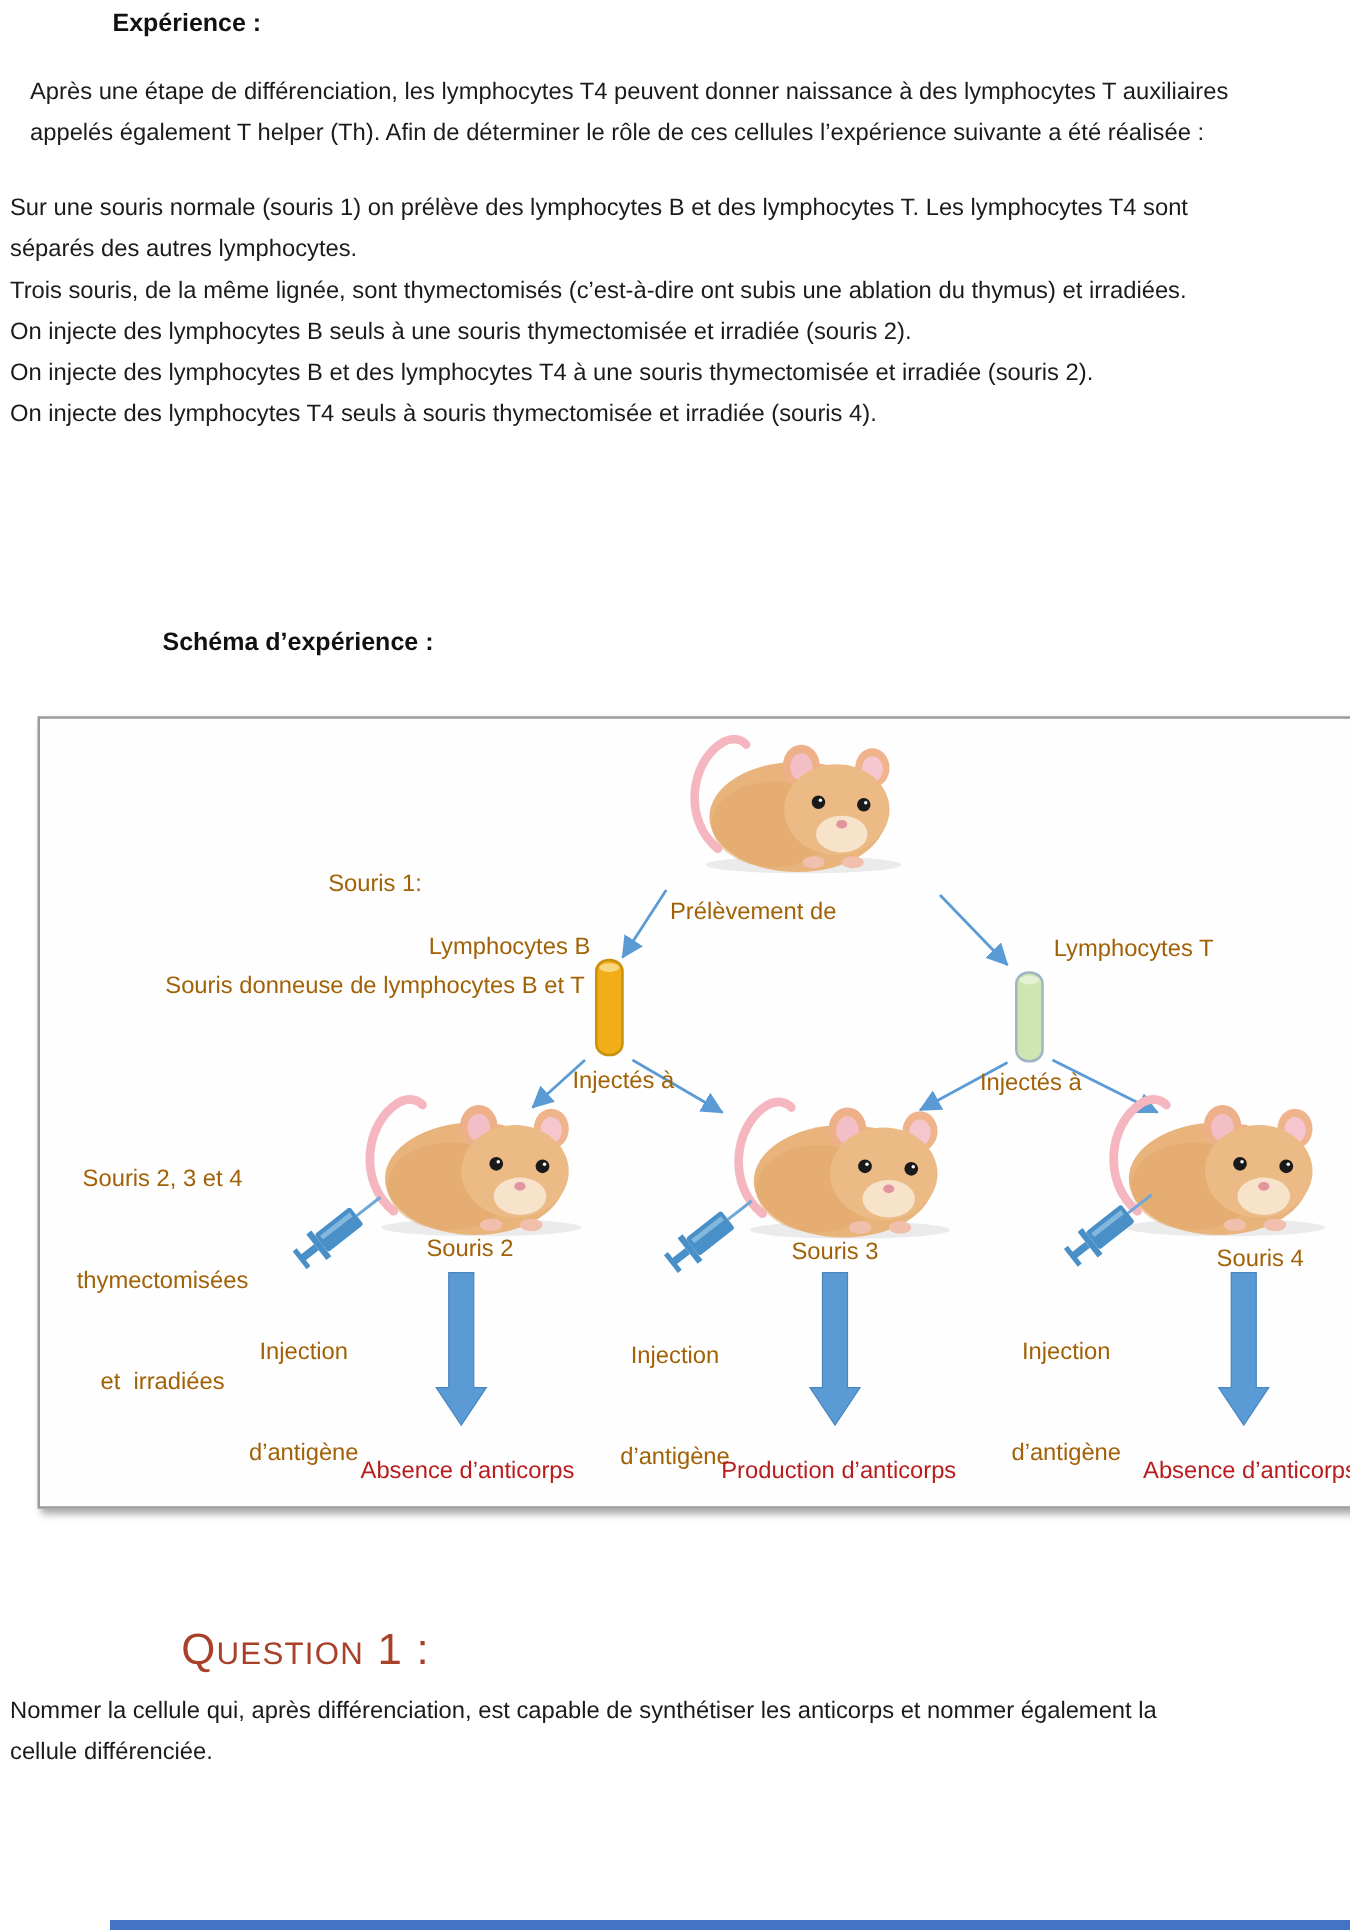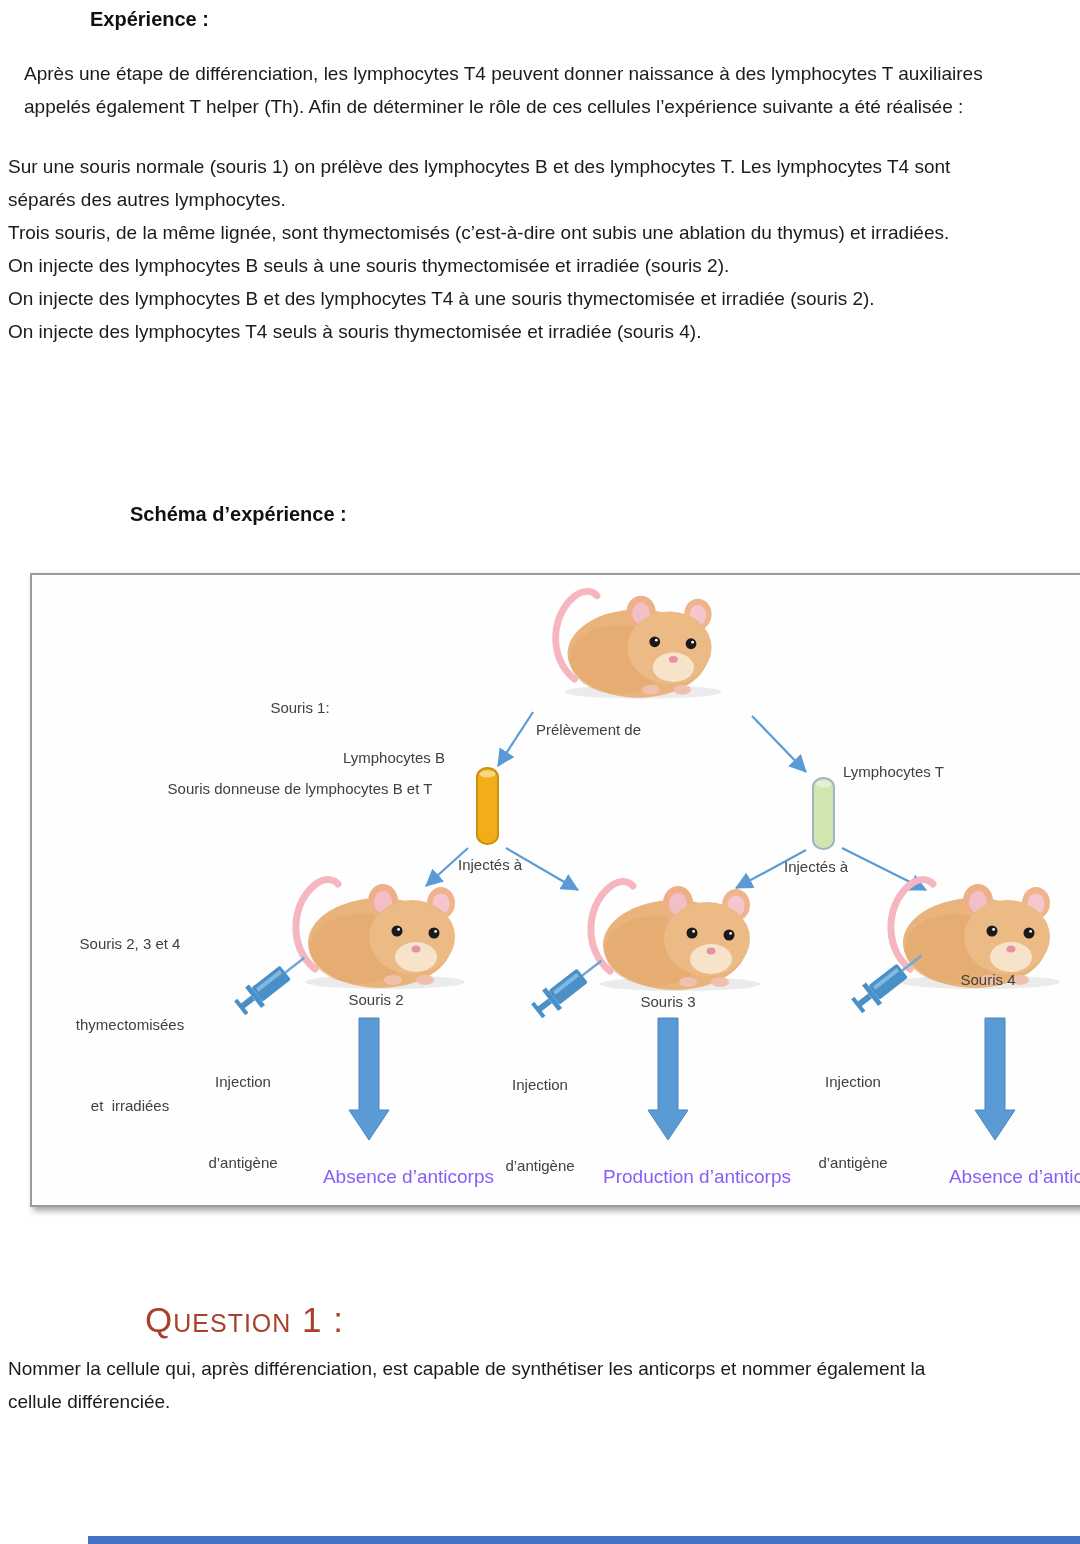--- a/index.html
+++ b/index.html
@@ -10,23 +10,23 @@
   }
   .abs{position:absolute;}
   .bodyline{white-space:nowrap;font-size:19px;line-height:33px;color:#1b1b1b;}
   .h-bold{font-weight:700;font-size:20px;color:#111;white-space:nowrap;}
   
   .diagram-box{
     position:absolute;left:30px;top:573px;width:1060px;height:630px;
     background:#fefefe;border:2px solid #9b9b9b;
     box-shadow:3px 4px 6px rgba(0,0,0,.35);
   }
-  .dlabel{position:absolute;font-size:15px;line-height:27px;color:#404040;white-space:pre-wrap;}
+  .dlabel{position:absolute;font-size:19px;line-height:27px;color:#a16207;white-space:pre-wrap;}
   .center{text-align:center;}
-  .result{position:absolute;font-size:19px;color:#8b5cf6;white-space:nowrap;text-align:right;width:240px;}
+  .result{position:absolute;font-size:19px;color:#b91c1c;white-space:nowrap;text-align:center;width:240px;}
   .q-heading{
     position:absolute;left:145px;top:1300px;
     font-variant:small-caps;font-size:35px;letter-spacing:1px;
     color:#a8402a;white-space:nowrap;
   }
   .q-line{white-space:nowrap;font-size:19px;line-height:33px;color:#1b1b1b;}
   .bottom-bar{position:absolute;left:88px;right:0;bottom:0;height:8px;background:#4472c4;}
   svg{display:block;}
 </style>
 </head>
@@ -119,34 +119,34 @@
   </svg>
 
   <div class="dlabel center" style="left:78px;top:65px;width:380px;">
     <div>Souris 1:</div>
     <div>Souris donneuse de lymphocytes B et T</div>
   </div>
 
   <div class="dlabel" style="left:504px;top:141px;">Prélèvement de</div>
 
   <div class="dlabel" style="left:311px;top:169px;">Lymphocytes B</div>
-  <div class="dlabel" style="left:811px;top:171px;margin-top:12px;">Lymphocytes T</div>
+  <div class="dlabel" style="left:811px;top:171px;">Lymphocytes T</div>
 
   <div class="dlabel" style="left:426px;top:276px;">Injectés à</div>
   <div class="dlabel" style="left:752px;top:278px;">Injectés à</div>
 
   <div class="dlabel center" style="left:8px;top:301px;width:180px;">
     <div>Souris 2, 3 et 4</div>
     <div>thymectomisées</div>
     <div>et  irradiées</div>
   </div>
 
   <div class="dlabel center" style="left:289px;top:411px;width:110px;">Souris 2</div>
   <div class="dlabel center" style="left:581px;top:413px;width:110px;">Souris 3</div>
-  <div class="dlabel center" style="left:901px;top:391px;width:110px;">Souris 4</div>
+  <div class="dlabel center" style="left:901px;top:419px;width:110px;text-align:right;">Souris 4</div>
 
   <div class="dlabel center" style="left:141px;top:439px;width:140px;">
     <div>Injection</div>
     <div>d’antigène</div>
   </div>
   <div class="dlabel center" style="left:438px;top:442px;width:140px;">
     <div>Injection</div>
     <div>d’antigène</div>
   </div>
   <div class="dlabel center" style="left:751px;top:439px;width:140px;">

